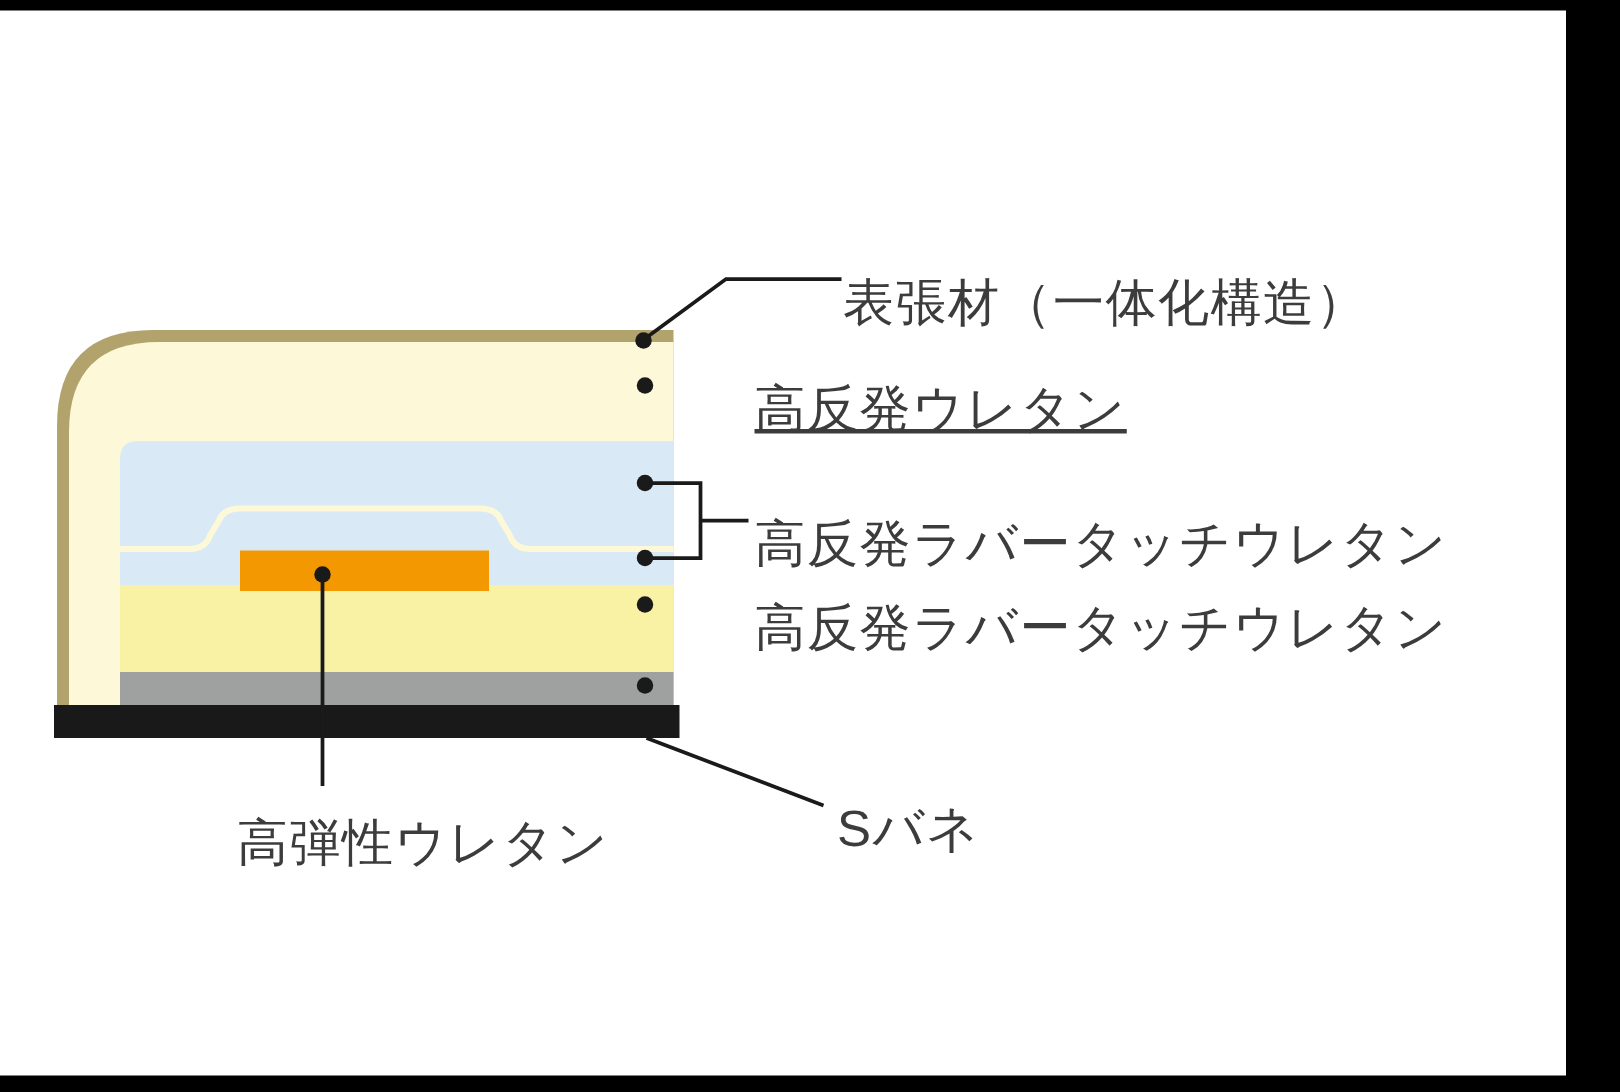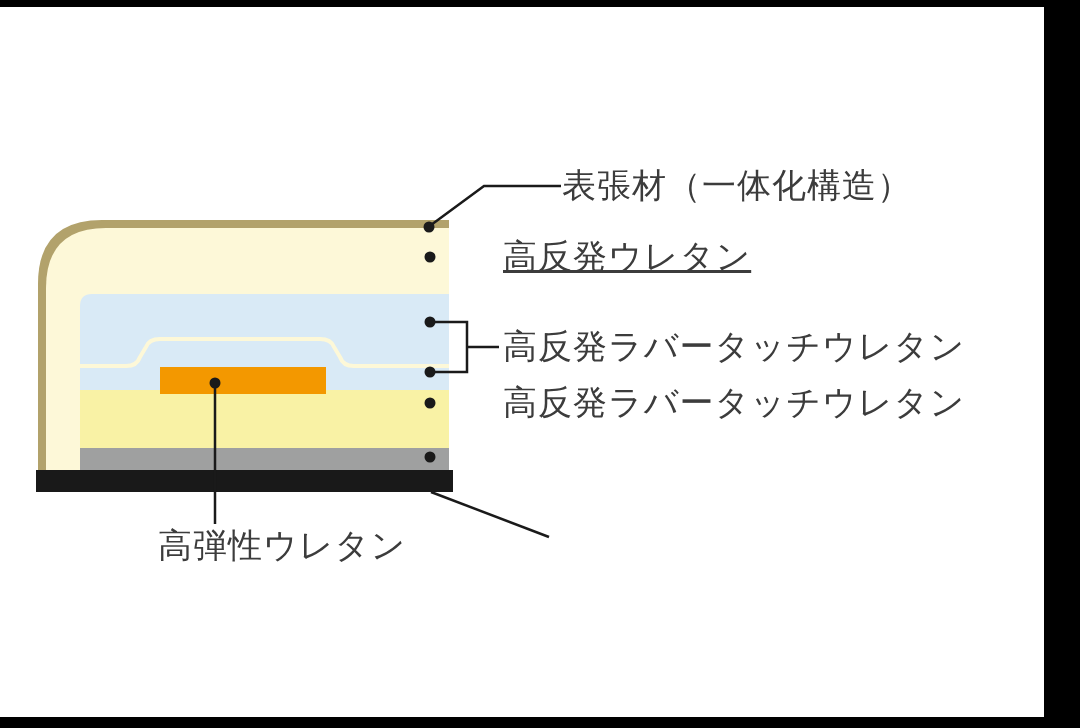--- a/index.html
+++ b/index.html
@@ -28,20 +28,21 @@
   .dot    { fill: var(--leader_line, #1a1a1a); }
 
   .label {
     position: absolute;
     font-size: 34px;
     font-weight: 500;
     letter-spacing: 1px;
     color: var(--label_text, #3c3c3c);
     white-space: nowrap;
     transform: translateY(-50%);
+    margin-top: 16px;
   }
   .lbl-cover        { left: 562px; top: 186px; }
   .lbl-top-urethane { left: 503px; top: 257px; text-decoration: underline; }
   .lbl-rubber1      { left: 503px; top: 347px; }
   .lbl-rubber2      { left: 503px; top: 403px; }
   .lbl-chip         { left: 503px; top: 456px; }
   .lbl-spring       { left: 558px; top: 537px; }
   .lbl-core         { left: 158px; top: 546px; }
 
   .letterbox { position: absolute; background: var(--letterbox, #000000); }
@@ -93,20 +94,21 @@
 
   <div class="label lbl-cover">表張材（一体化構造）</div>
 
   <div class="label lbl-top-urethane">高反発ウレタン</div>
 
   <div class="label lbl-rubber1">高反発ラバータッチウレタン</div>
 
   <div class="label lbl-rubber2">高反発ラバータッチウレタン</div>
 
 
+  <div class="label lbl-spring">Sバネ</div>
 
   <div class="label lbl-core">高弾性ウレタン</div>
 
   <div class="letterbox lb-top"></div>
   <div class="letterbox lb-bottom"></div>
   <div class="letterbox lb-right"></div>
 
 </div>
 
 </body></html>

